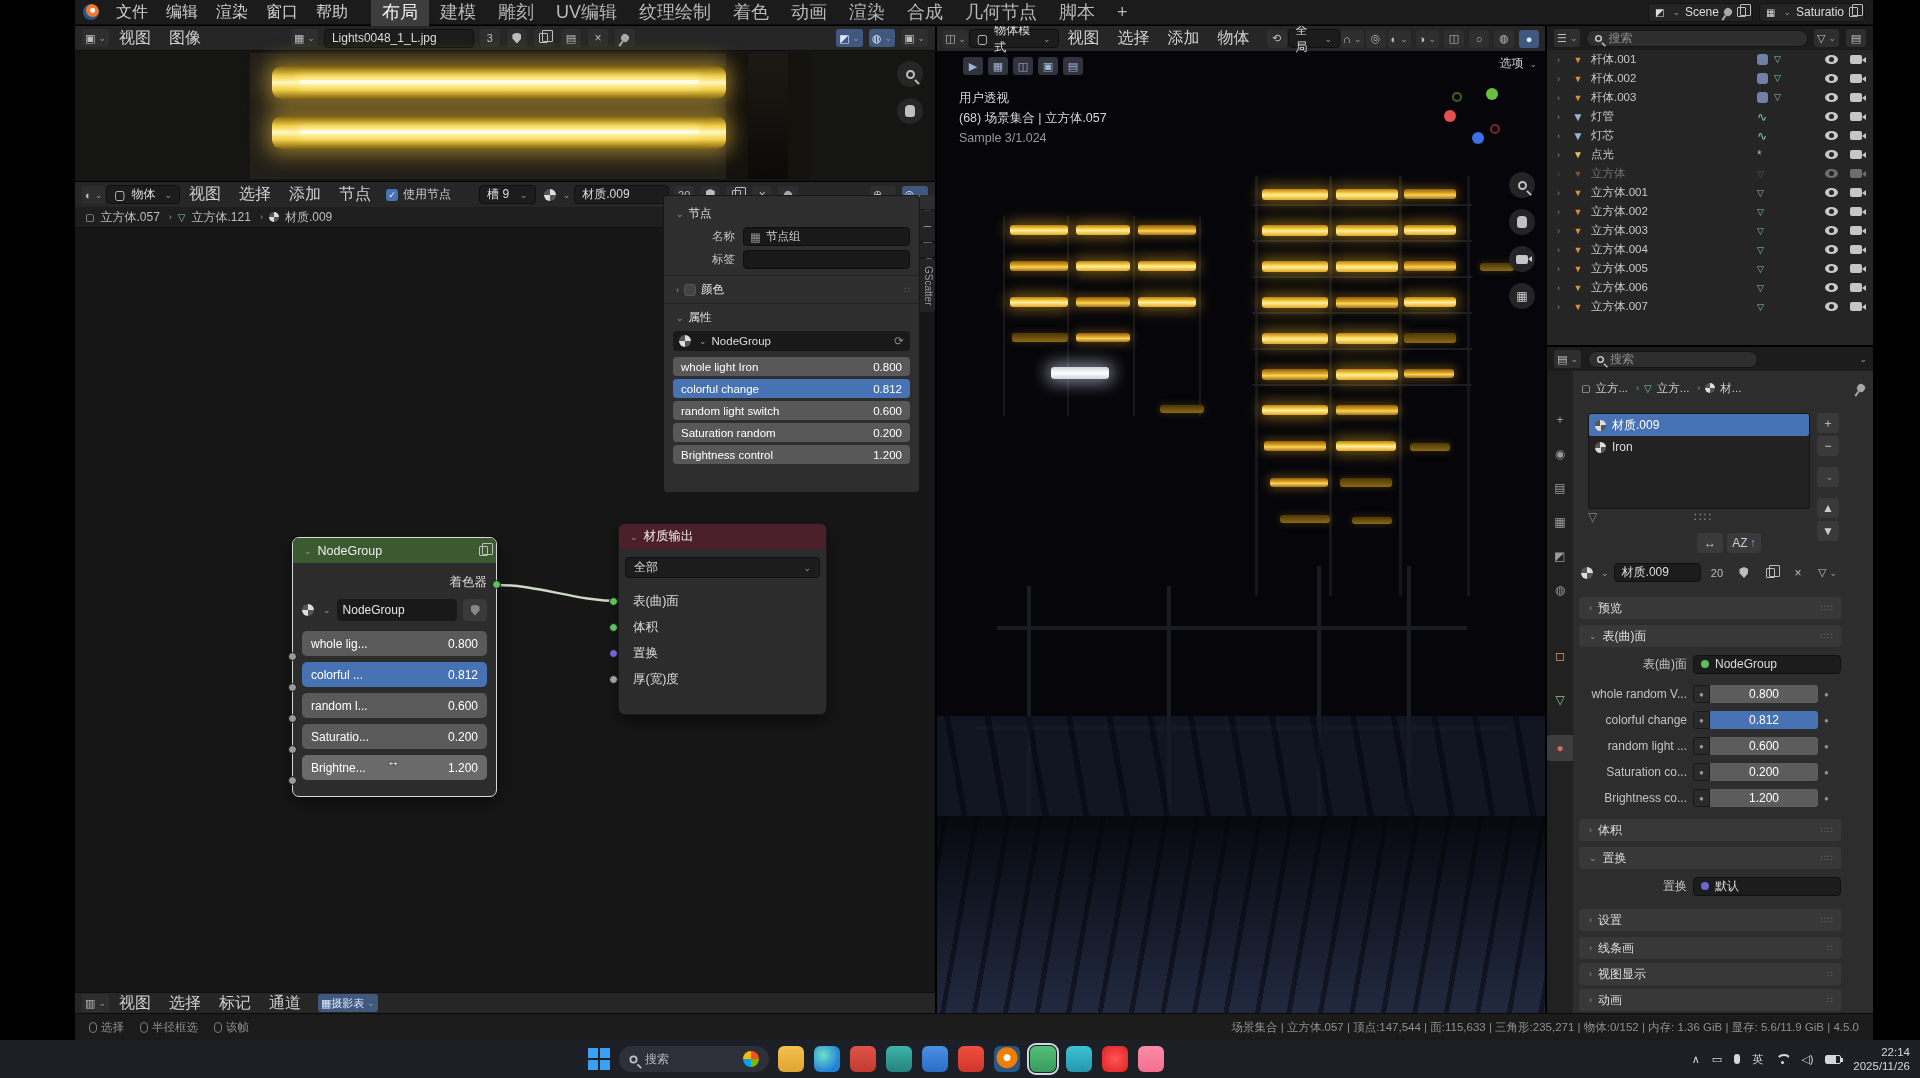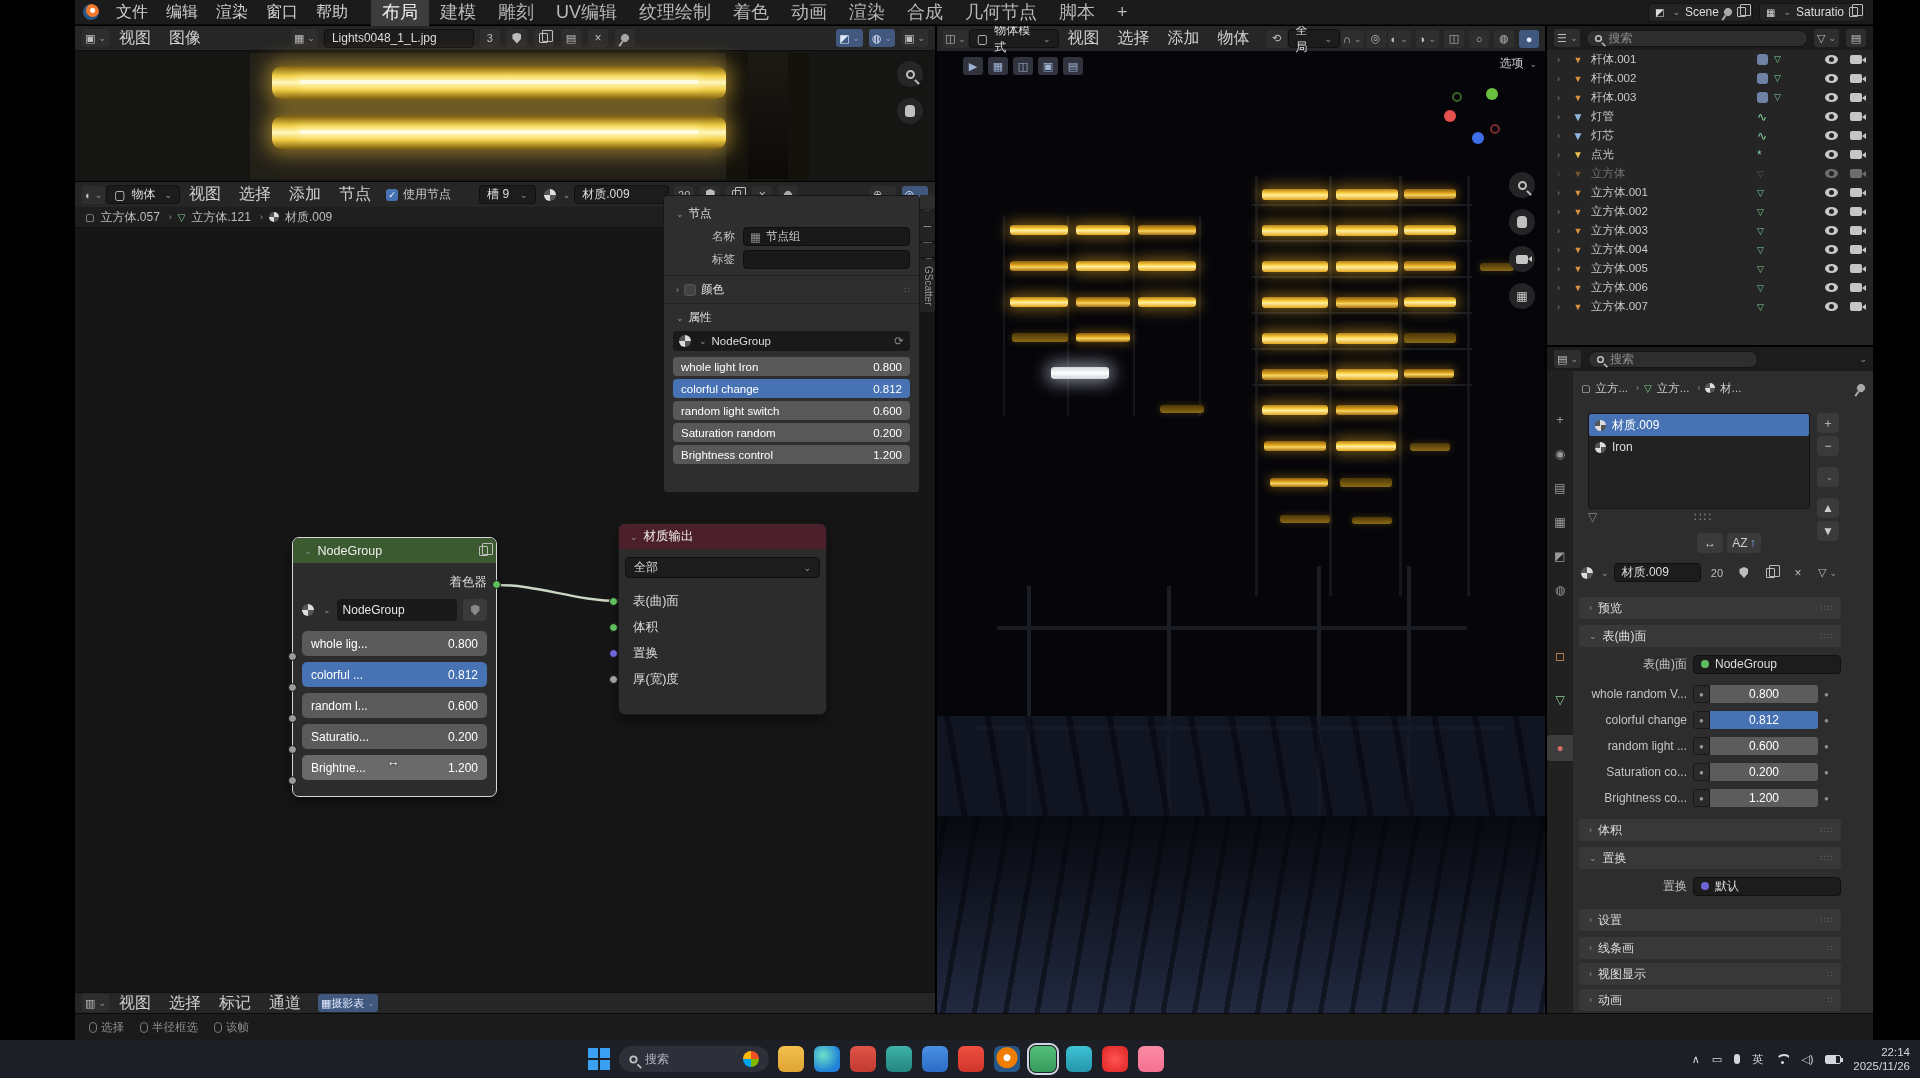--- a/index.html
+++ b/index.html
@@ -535,20 +535,25 @@
     <div id="vp-opts">
       <span>选项</span>
       <span class="chev">⌄</span>
     </div>
     <div id="vp-strip">
       <span class="icobox">▶</span>
       <span class="icobox">▦</span>
       <span class="icobox">◫</span>
       <span class="icobox">▣</span>
       <span class="icobox">▤</span>
+    </div>
+    <div id="vp-overlay">
+      <div>用户透视</div>
+      <div>(68) 场景集合 | 立方体.057</div>
+      <div class="dimtx">Sample 3/1.024</div>
     </div>
 
     <div class="post" style="left:318px;top:150px;width:3px;height:420px"></div>
     <div class="post" style="left:392px;top:150px;width:3px;height:420px"></div>
     <div class="post" style="left:462px;top:150px;width:3px;height:420px"></div>
     <div class="post" style="left:530px;top:150px;width:3px;height:420px"></div>
     <div class="post" style="left:66px;top:190px;width:2px;height:200px"></div>
     <div class="post" style="left:130px;top:190px;width:2px;height:200px"></div>
     <div class="post" style="left:196px;top:190px;width:2px;height:200px"></div>
     <div class="post" style="left:262px;top:190px;width:2px;height:200px"></div>
@@ -1013,20 +1018,21 @@
         </span>
         <span class="hint">
           <span class="mouseic"></span>
           <span>半径框选</span>
         </span>
         <span class="hint">
           <span class="mouseic"></span>
           <span>该帧</span>
         </span>
       </div>
+    <span style="margin-left:auto">场景集合 | 立方体.057 | 顶点:147,544 | 面:115,633 | 三角形:235,271 | 物体:0/152 | 内存: 1.36 GiB | 显存: 5.6/11.9 GiB | 4.5.0</span>
   </div>
 
 
   <div id="taskbar" class="ab">
     <div id="tb-center">
       <div id="winlogo">
           <span></span>
           <span></span>
           <span></span>
           <span></span>

